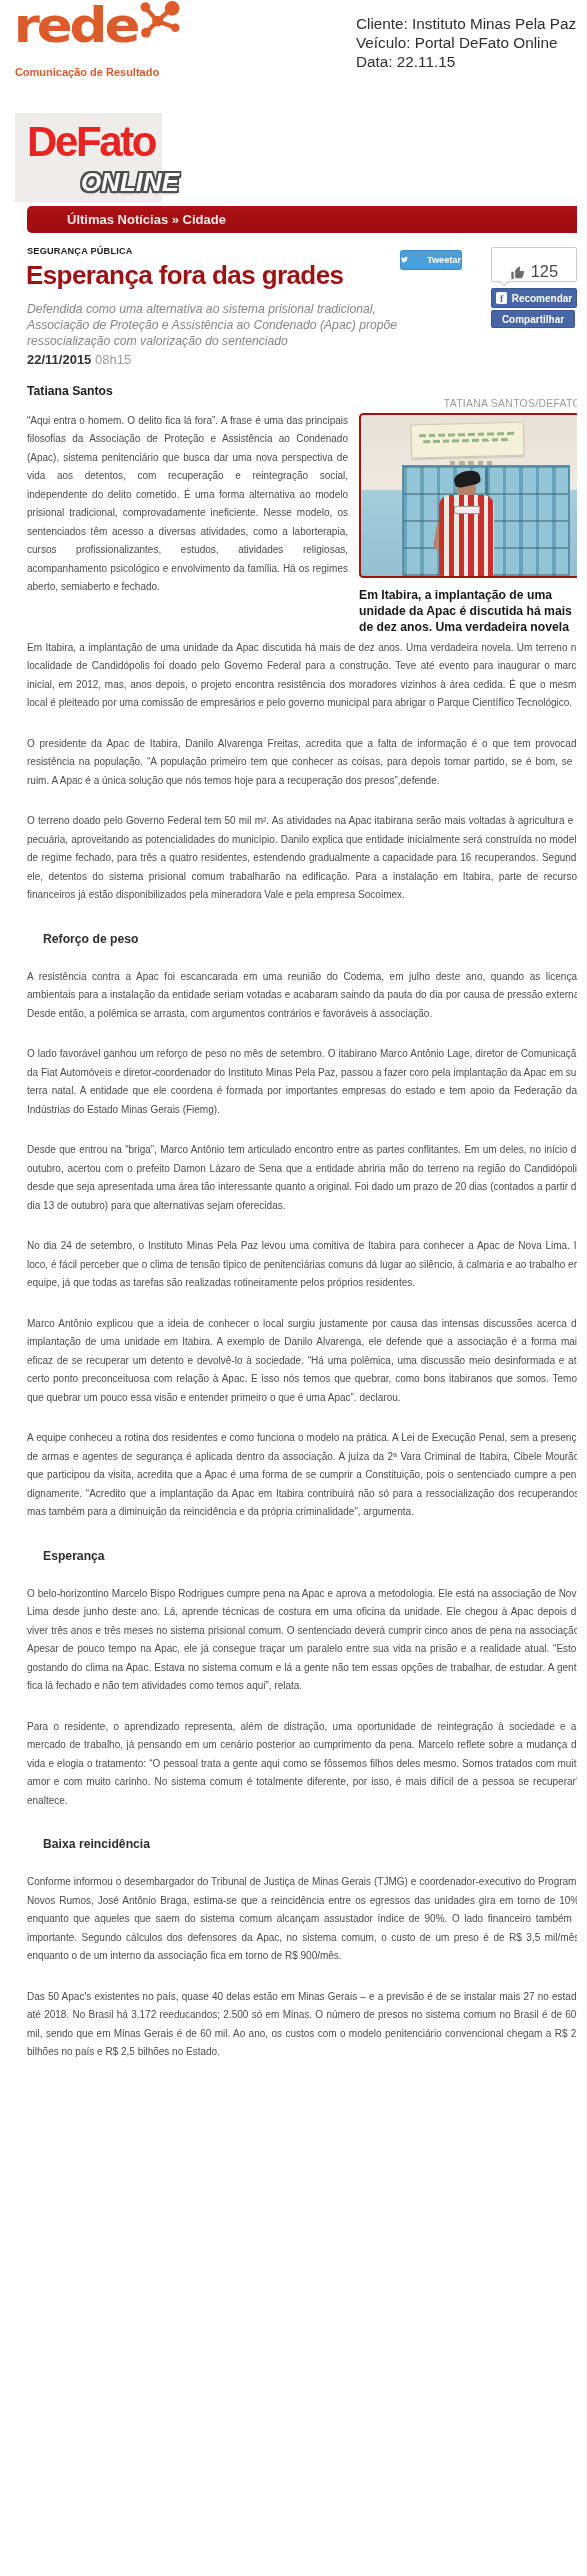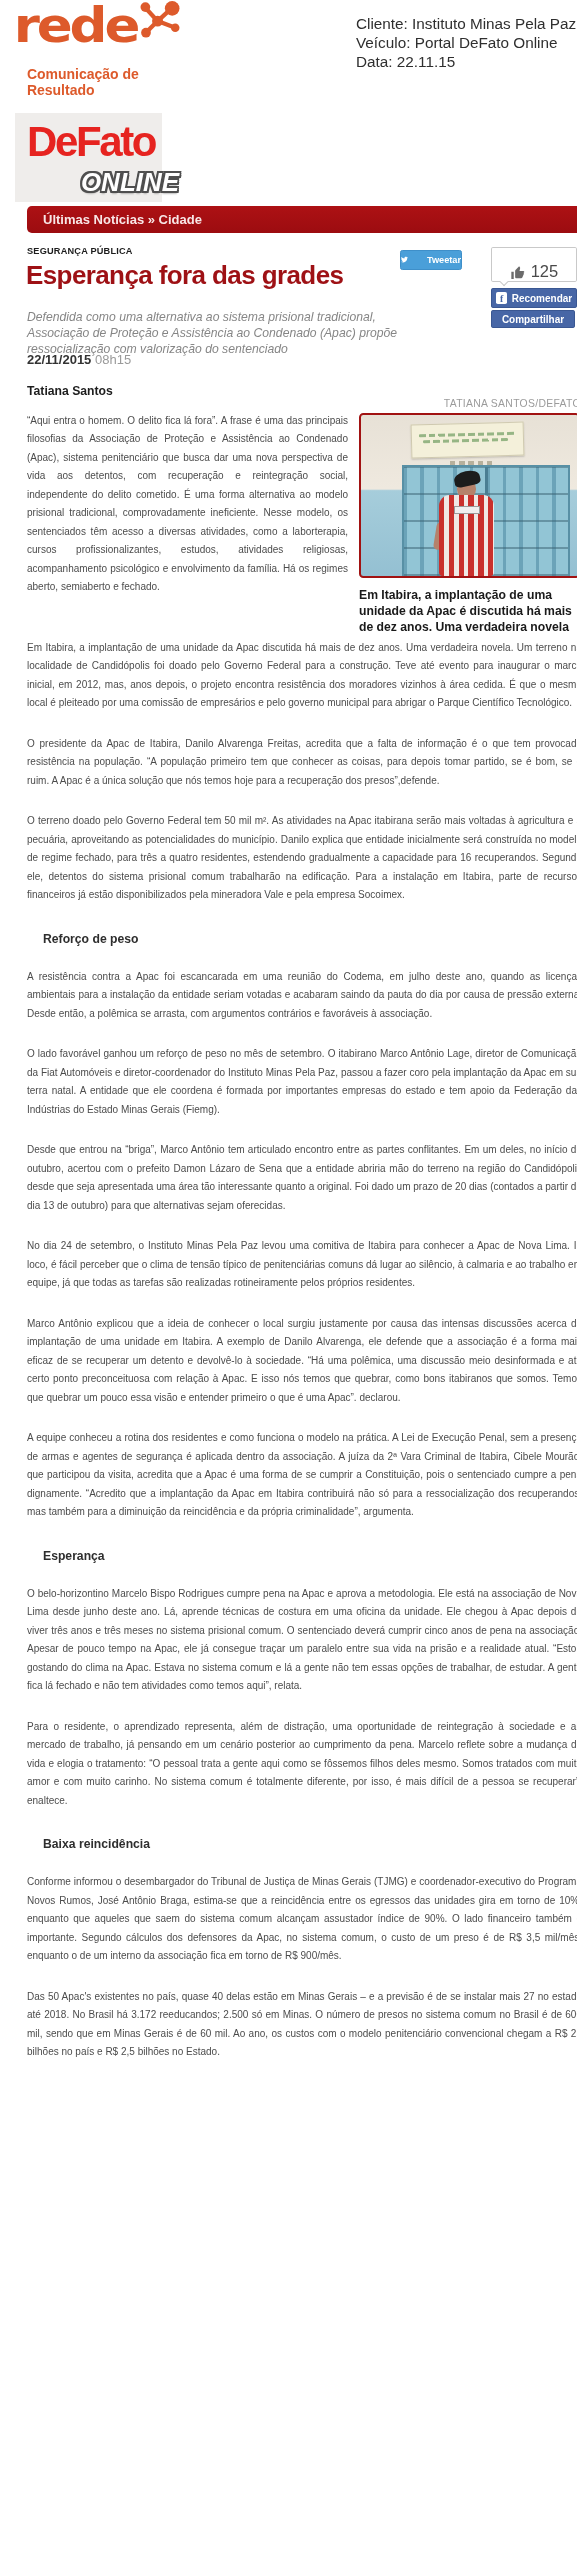--- a/index.html
+++ b/index.html
@@ -4,37 +4,37 @@
 <style>
   * { margin:0; padding:0; box-sizing:border-box; }
   html,body { background:#fff; }
   body { font-family:"Liberation Sans", sans-serif; }
   .page { position:relative; width:567px; height:2576px; margin:0 auto; background:#fff; overflow:hidden; }
 
   
   .rede-logo { position:absolute; left:3.7px; top:1.2px; width:177px; height:80px; }
   .rede-word { font-size:53px; font-weight:bold; color:#dd5a2b; letter-spacing:-3.1px; line-height:1.0; font-family:"DejaVu Sans", sans-serif; transform:scaleY(.92); transform-origin:top left; }
   .rede-molecule { position:absolute; left:121px; top:0px; }
-  .rede-tagline { position:absolute; left:1.2px; top:65px; font-size:14px; font-weight:bold; color:#dd5a2b;margin-left:12px; }
+  .rede-tagline { position:absolute; left:1.2px; top:65px; font-size:11px; font-weight:bold; color:#dd5a2b; }
 
   .client-info { position:absolute; left:346px; top:13.5px; font-size:15.3px; color:#2f2f2f; line-height:1.27; }
 
   .defato-box { position:absolute; left:4.9px; top:113px; width:147px; height:89px; background:#efedeb; }
   .defato-name { position:absolute; left:12.2px; top:4.9px; font-size:42px; font-weight:800; color:#e62420; letter-spacing:-2.4px; font-family:"Liberation Sans", sans-serif; }
   .defato-edition { position:absolute; left:66px; top:54px; font-size:26px; font-weight:800; font-style:italic; color:#ffffff; letter-spacing:0px; white-space:nowrap;
     text-shadow:-1.8px -1.8px 0 #4f4f4f, 1.8px -1.8px 0 #4f4f4f, -1.8px 1.8px 0 #4f4f4f, 1.8px 1.8px 0 #4f4f4f, -1.8px 0 0 #4f4f4f, 1.8px 0 0 #4f4f4f, 0 -1.8px 0 #4f4f4f, 0 1.8px 0 #4f4f4f, 0 3.1px 1.8px rgba(0,0,0,.25); }
 
   
-  .breadcrumb-bar { position:absolute; left:17px; top:206px; width:554px; height:27px; background:linear-gradient(180deg,#ad1114,#9c0c10); border-radius:4.9px; line-height:27px; padding-left:16px; cursor:pointer; }
+  .breadcrumb-bar { position:absolute; left:17px; top:206px; width:554px; height:27px; background:linear-gradient(180deg,#ad1114,#9c0c10); border-radius:4.9px; line-height:27px; padding-left:40px; cursor:pointer; }
   .breadcrumb-bar span { color:#f8e7e7; font-size:13px; font-weight:bold; }
 
   
   .category { position:absolute; left:17px; top:246px; font-size:9.2px; font-weight:bold; color:#1c1c1c; letter-spacing:0.2px; }
   .headline { position:absolute; left:16px; top:260px; font-size:26px; font-weight:bold; color:#9e1115; letter-spacing:-0.6px; }
-  .subtitle { position:absolute; left:17px; top:310px; width:382px; font-size:12.2px; font-style:italic; color:#868686; line-height:1.3; }
+  .subtitle { position:absolute; left:17px; top:302px; width:382px; font-size:12.2px; font-style:italic; color:#868686; line-height:1.3; }
   .dateline { position:absolute; left:17px; top:352px; font-size:13px; }
   .dateline .d { font-weight:bold; color:#333; }
   .dateline .t { color:#9a9a9a; }
   .byline { position:absolute; left:17px; top:384px; font-size:12.2px; font-weight:bold; color:#1d1d1d; }
 
   
   .tweet-btn { position:absolute; left:390px; top:250px; width:62px; height:19.6px; background:#4a9fd9; border-radius:2.4px; border:0.6px solid #3e8fc9; color:#fff; font-size:9.2px; font-weight:bold; display:flex; align-items:center; justify-content:center; gap:19px; cursor:pointer; }
   .like-box { position:absolute; left:481px; top:247px; width:86px; height:35px; background:#fff; border:0.6px solid #c9c9c9; border-radius:1.8px; display:flex; align-items:flex-end; justify-content:center; gap:4.9px; cursor:pointer; }
   .like-count { font-size:16.5px; color:#4a4a4a; }
   .like-pointer { position:absolute; left:8.6px; bottom:-3.7px; width:6.1px; height:6.1px; background:#fff; border-right:0.6px solid #c9c9c9; border-bottom:0.6px solid #c9c9c9; transform:rotate(45deg); }

